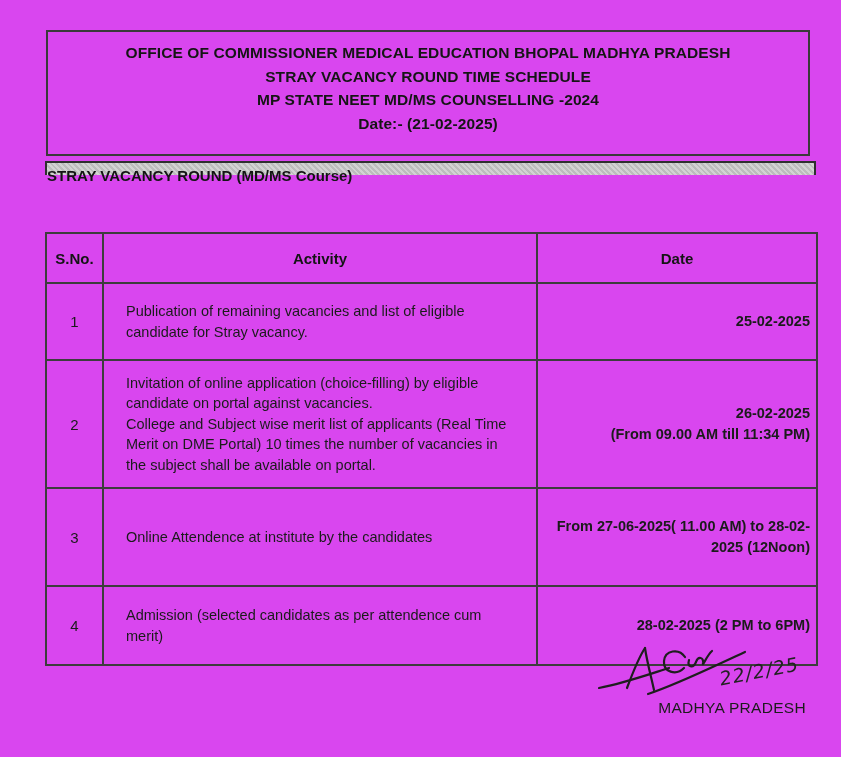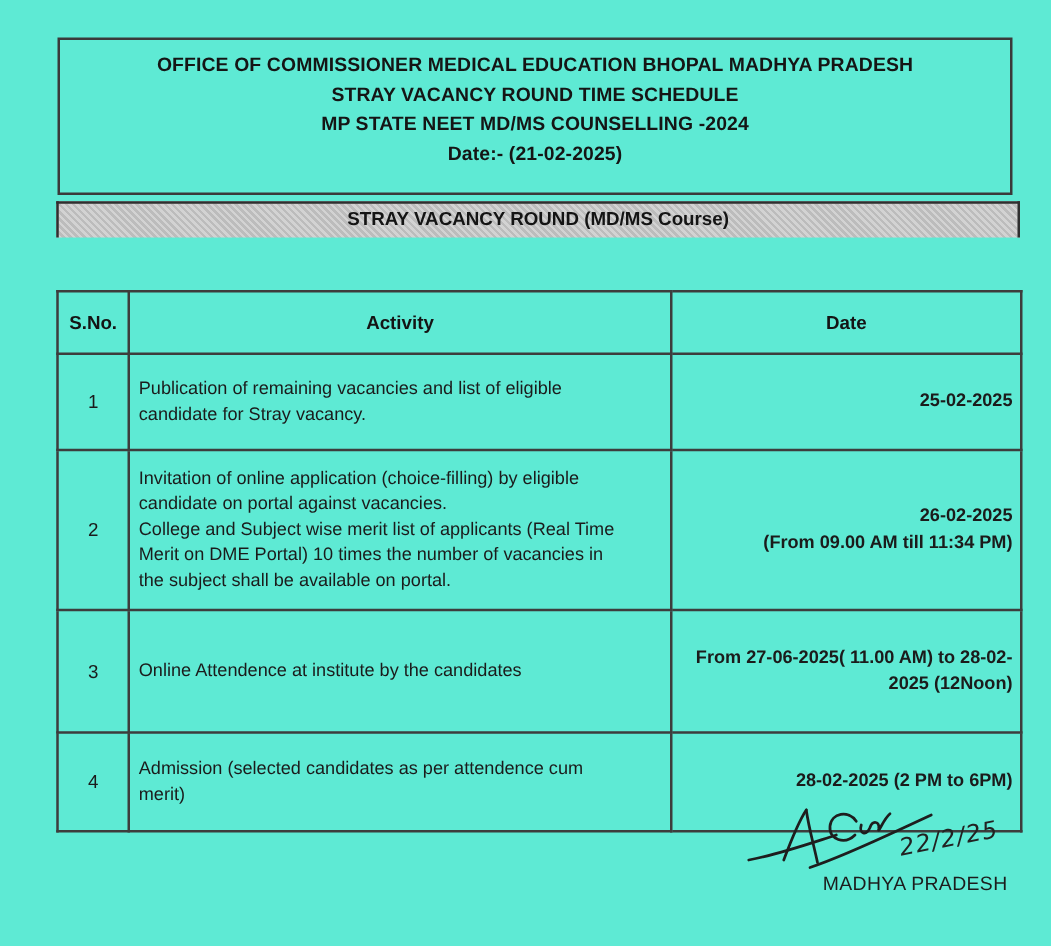--- a/index.html
+++ b/index.html
@@ -4,21 +4,21 @@
 <style>
   html, body {
     margin: 0;
     padding: 0;
     background: #ffffff;
   }
   .page {
     position: relative;
     width: 841px;
     height: 757px;
-    background: #5eead4;
+    background: #d946ef;
     font-family: "Liberation Sans", "DejaVu Sans", sans-serif;
     color: #1a1a1a;
     overflow: hidden;
   }
 
   
   .title-box {
     position: absolute;
     left: 46px;
     top: 30px;
@@ -36,28 +36,27 @@
     letter-spacing: 0.1px;
     color: #151515;
   }
 
   
   .section-band {
     position: absolute;
     left: 45px;
     top: 161px;
     width: 771px;
-    height: 29px;
+    height: 14px;
     box-sizing: border-box;
     border: 2px solid #2f2f2f;
     border-bottom: none;
     background:
       repeating-linear-gradient(45deg, rgba(255,255,255,0.22) 0 2px, rgba(0,0,0,0.05) 2px 4px),
       #c6c6c6;
-    text-align: center;
     font-weight: 700;
     font-size: 15px;
     line-height: 26px;
     color: #141414;
   }
 
   
   table.schedule {
     position: absolute;
     left: 45px;
@@ -90,21 +89,21 @@
   tr.row-2   { height: 128px; }
   tr.row-3   { height: 98px; }
   tr.row-4   { height: 79px; }
 
   td.sno-cell {
     text-align: center;
     font-size: 15px;
   }
   td.act-cell {
     text-align: left;
-    padding: 5px 8px 5px 7px;
+    padding: 5px 8px 5px 22px;
     line-height: 20.5px;
     white-space: pre-line;
   }
   td.date-cell {
     text-align: right;
     padding: 4px 6px 4px 8px;
     line-height: 21px;
     white-space: pre-line;
     font-weight: bold;
   }

